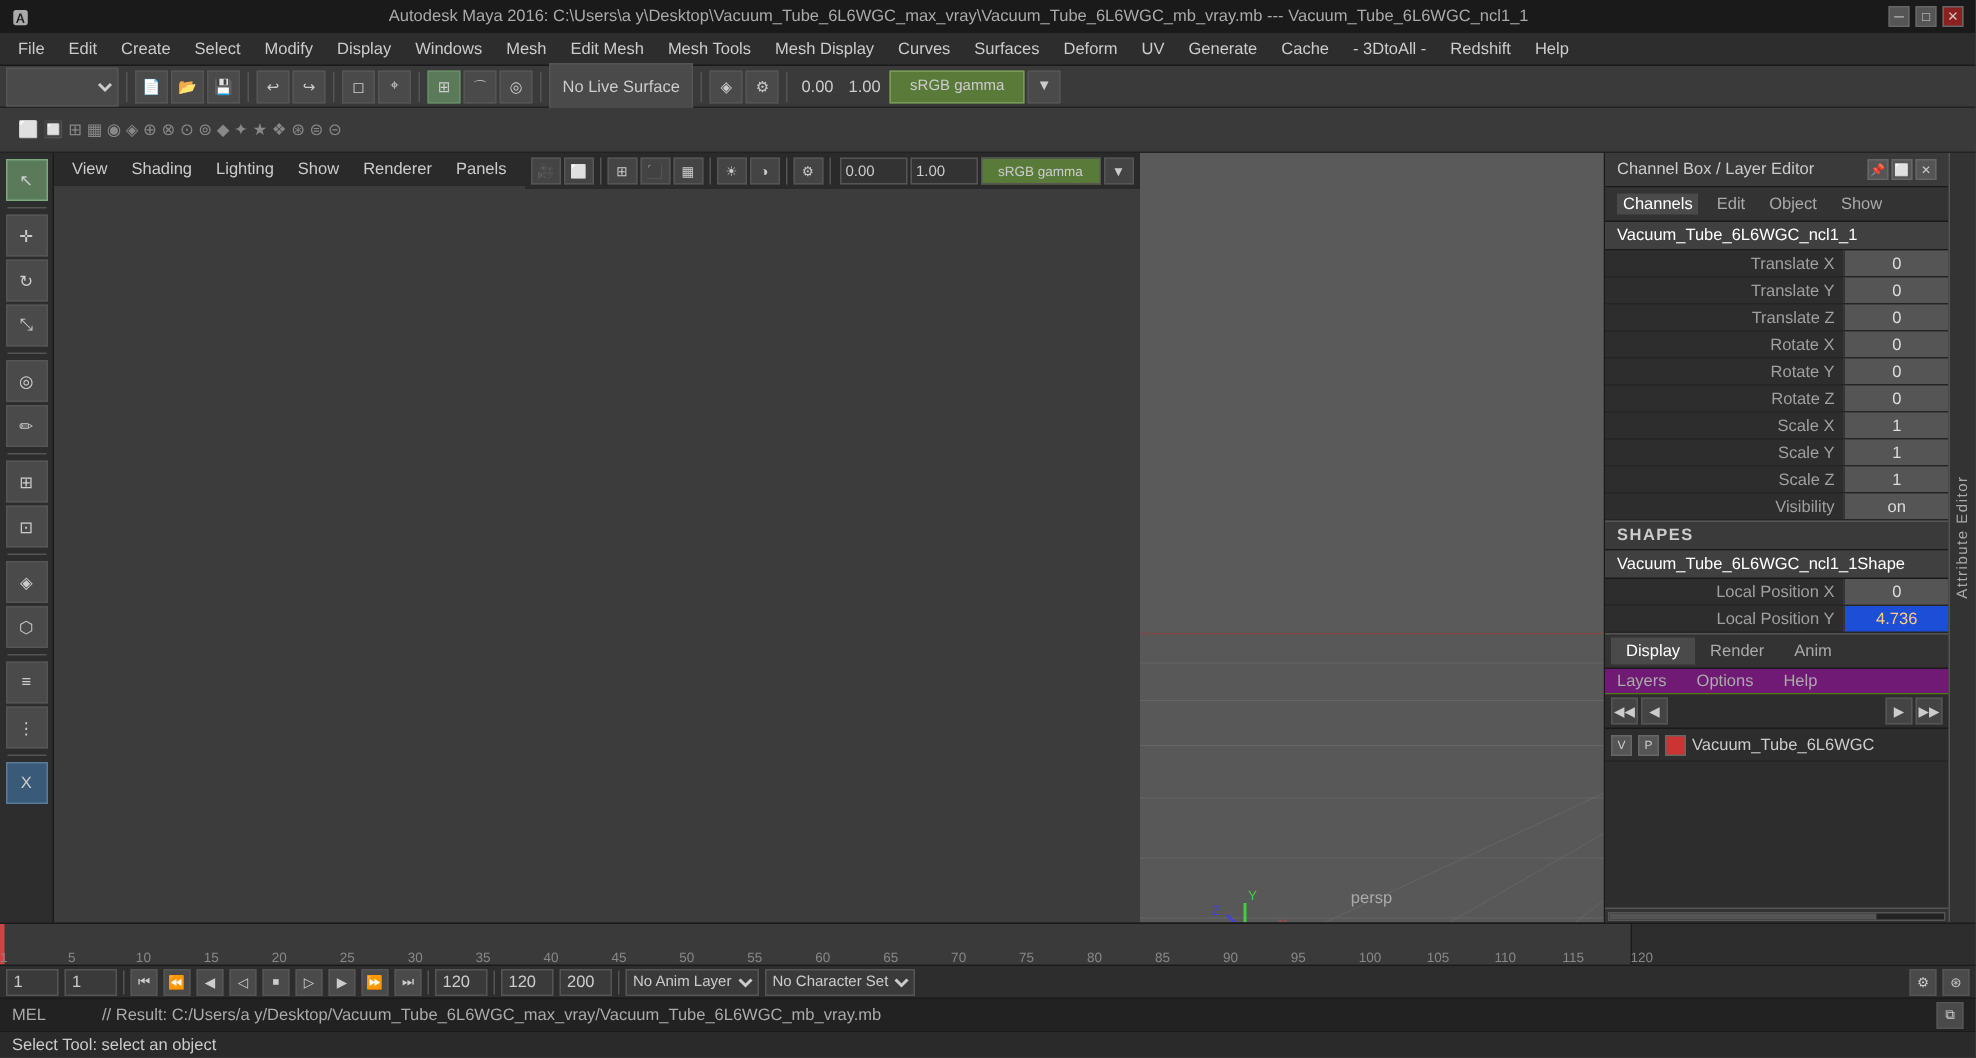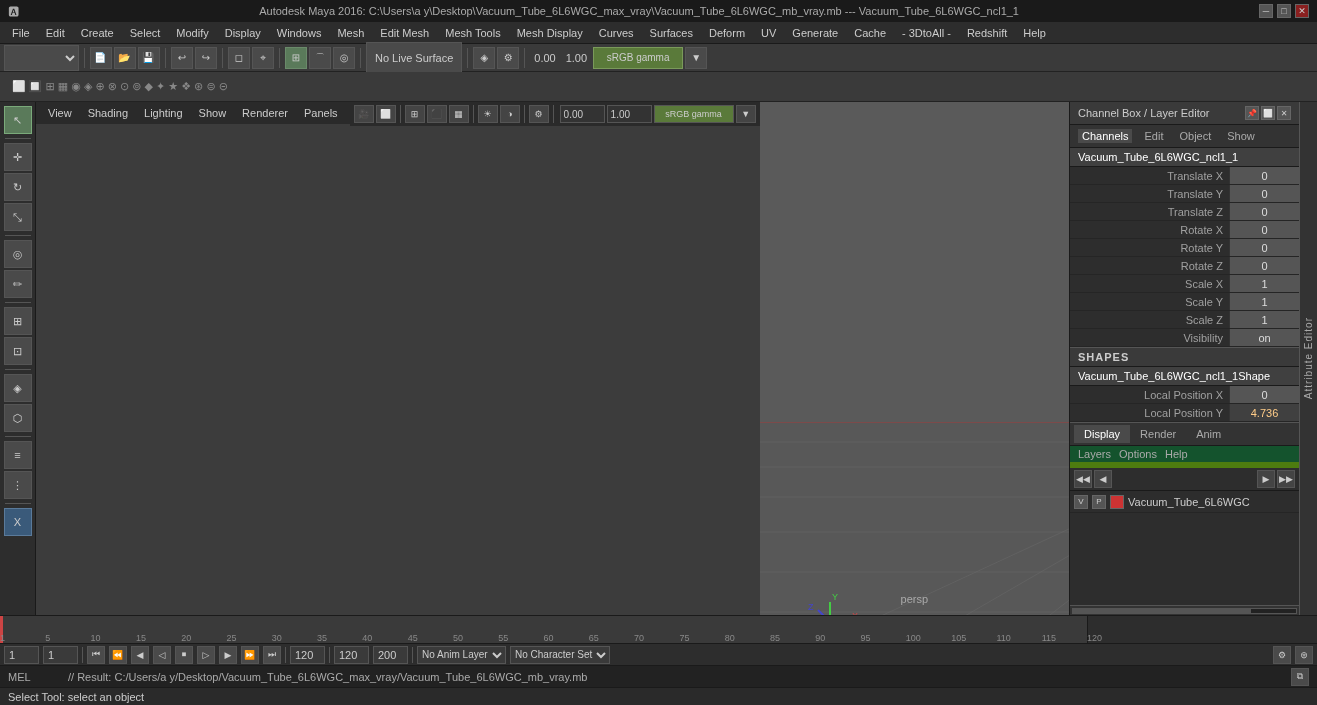--- a/index.html
+++ b/index.html
@@ -232,21 +232,21 @@
       background: #555;
       text-align: center;
       color: #ddd;
       font-size: 11px;
       height: 100%;
       display: flex;
       align-items: center;
       justify-content: center;
       border-left: 1px solid #333;
     }
-    .channel-value.orange { background: #404040; color: #ffcc88; }
+    .channel-value.orange { background: #1d4ed8; color: #ffcc88; }
 
     #shapes-header {
       background: #3a3a3a;
       padding: 3px 8px;
       font-size: 11px;
       color: #ccc;
       border-top: 1px solid #555;
       border-bottom: 1px solid #1a1a1a;
       text-transform: uppercase;
       font-weight: bold;
@@ -275,24 +275,24 @@
       cursor: pointer;
       color: #aaa;
     }
     .le-tab.active {
       background: #4a4a4a;
       color: #fff;
     }
 
     #layer-editor-menu {
       display: flex;
-      gap: 8px;
+      gap: 20px;
       padding: 2px 8px;
-      background: #14532d;
-      border-bottom: 6px solid #4d7c0f;
+      background: #701a75;
+      border-bottom: 1px solid #4d7c0f;
     }
     .le-menu { color: #aaa; font-size: 11px; cursor: pointer; }
 
     #layer-editor-toolbar {
       display: flex;
       align-items: center;
       padding: 2px 4px;
       background: #2d2d2d;
       border-bottom: 1px solid #1a1a1a;
       gap: 2px;

